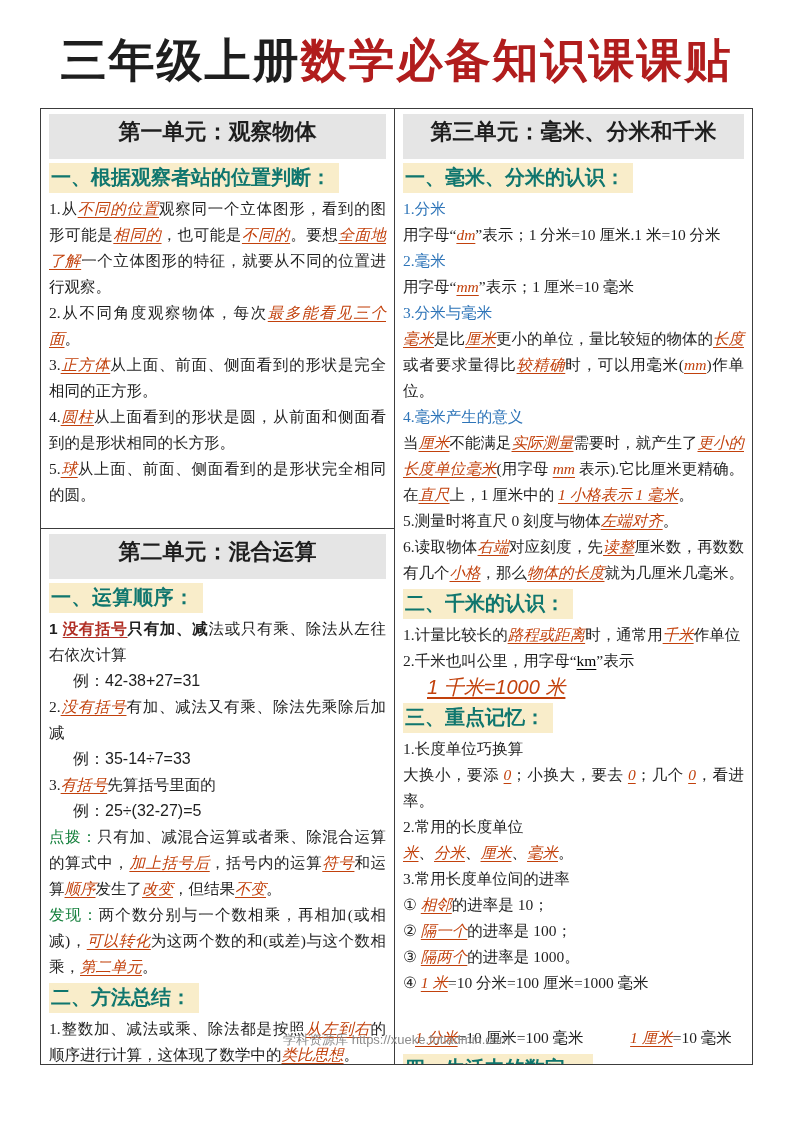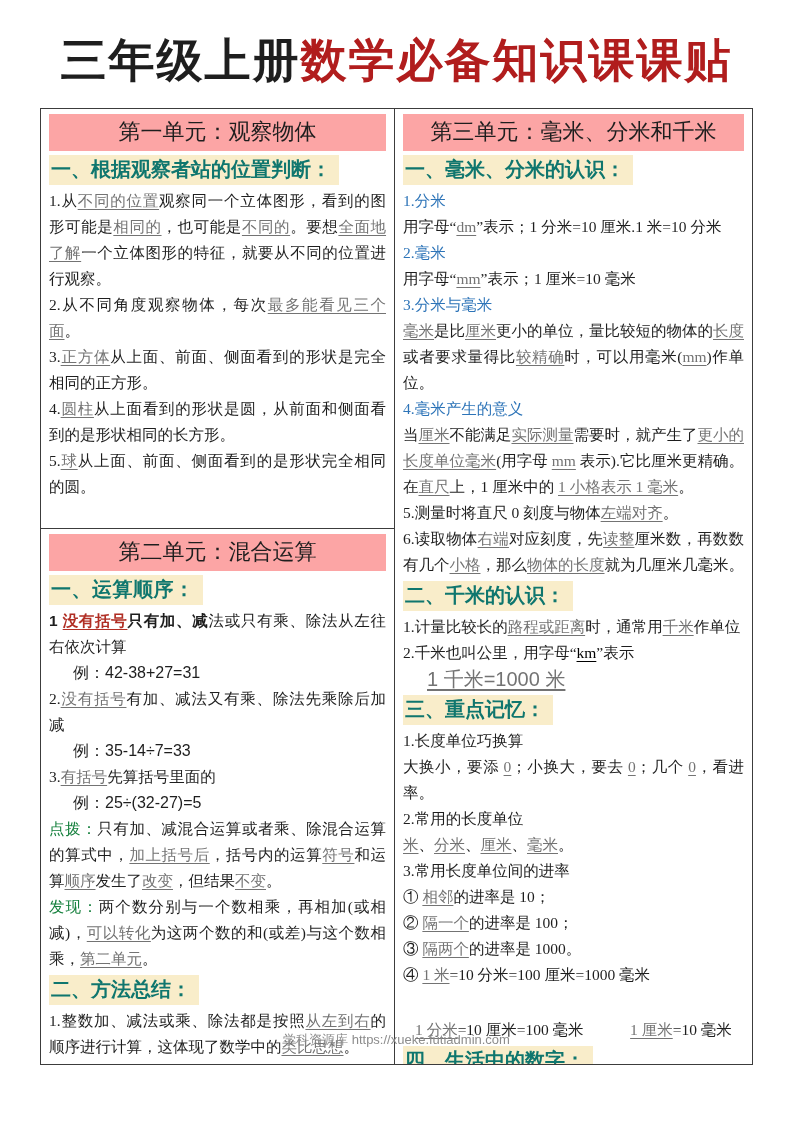--- a/index.html
+++ b/index.html
@@ -15,40 +15,40 @@
   .outer-box {
     position:absolute; left:40px; top:108px; width:713px; height:957px;
     border:1.6px solid #3c3c3c; box-sizing:border-box; display:flex; background:#fff;
   }
   .col-left { width:354px; min-width:354px; border-right:1.6px solid #3c3c3c; box-sizing:border-box; display:flex; flex-direction:column; }
   .col-right { flex:1; box-sizing:border-box; padding:3px 8px; overflow:hidden; }
   .unit1-box { height:420px; box-sizing:border-box; border-bottom:1.6px solid #3c3c3c; padding:3px 8px; overflow:hidden; }
   .unit2-box { flex:1; box-sizing:border-box; padding:3px 8px; overflow:hidden; }
 
   .unit-header {
-    background:#fca5a5; text-align:center; font-size:22px; font-weight:normal;
-    padding:3px 0 4px; margin:2px 0 4px;
+    background:#e5e5e5; text-align:center; font-size:22px; font-weight:bold;
+    padding:3px 0 12px; margin:2px 0 4px;
   }
   .blocks { font-size:15.5px; line-height:26px; text-align:justify; }
 
   .b-hy, .b-hyb {
     width:fit-content; max-width:100%; background:#f9edca;
     font-size:20px; font-weight:bold; line-height:27px;
     padding:1px 8px 2px 2px; margin:3px 0;
   }
   .b-hyb { font-family:"Liberation Sans", sans-serif; letter-spacing:0.5px; }
   .b-para { margin:0; }
   .b-ex { padding-left:24px; font-family:"Liberation Sans", sans-serif; font-size:16px; }
   .b-eqr { padding-left:24px; font-family:"Liberation Sans", sans-serif; font-size:20px; }
   .b-sub { color:#2d74b8; }
   .b-ind { padding-left:12px;margin-top:29px; }
 
   .s-k  { color:#1e1e1e; }
   .s-r  { color:#15803d; }
-  .s-ru { color:#737373; text-decoration:underline; text-underline-offset:3px; }
+  .s-ru { color:#c2410c; text-decoration:underline; text-underline-offset:3px;font-style:italic; }
   .s-b  { font-weight:bold; font-family:"Liberation Sans", sans-serif; }
   .s-rb { color:#b02e24; font-weight:bold; text-decoration:underline; text-underline-offset:3px; font-family:"Liberation Sans", sans-serif; }
   .s-bl { color:#2d74b8; }
   .s-blu{ color:#000000; text-decoration:underline; text-underline-offset:3px; }
   .s-hk { color:#0f766e; }
 
   .footer-watermark {
     position:absolute; top:1031px; left:0; width:100%; text-align:center;
     color:#8c8c8c; font-size:13px; font-family:"Liberation Sans", sans-serif;
     background:transparent;

